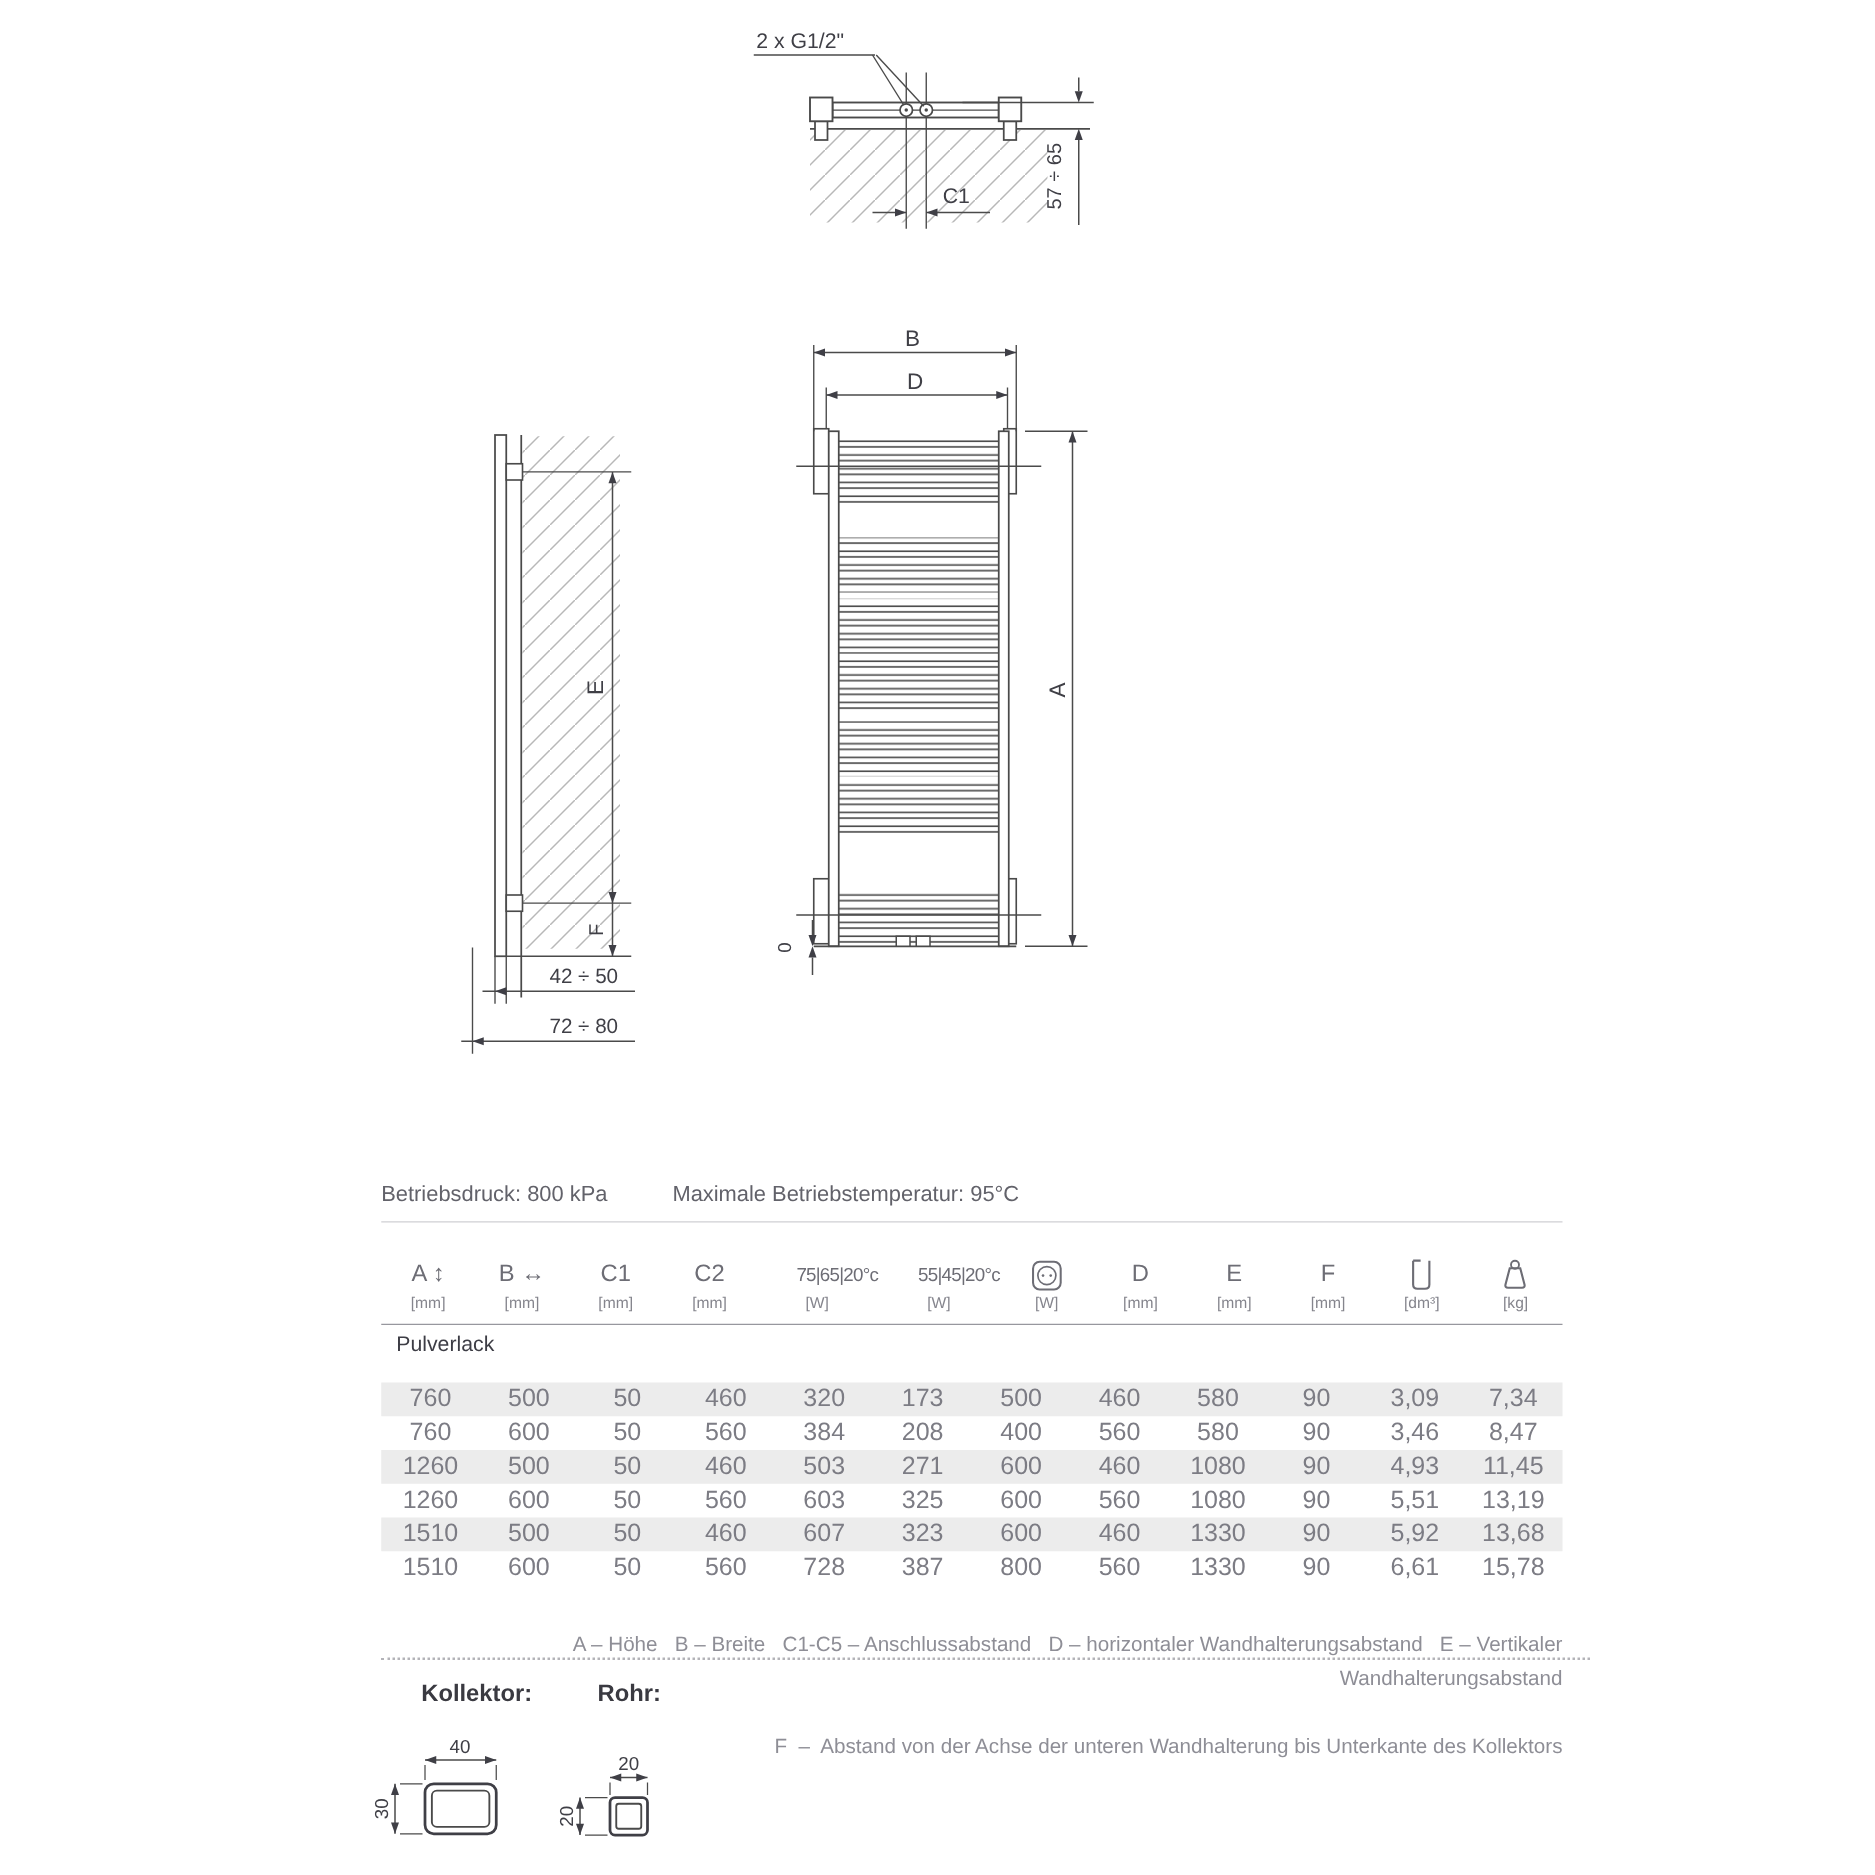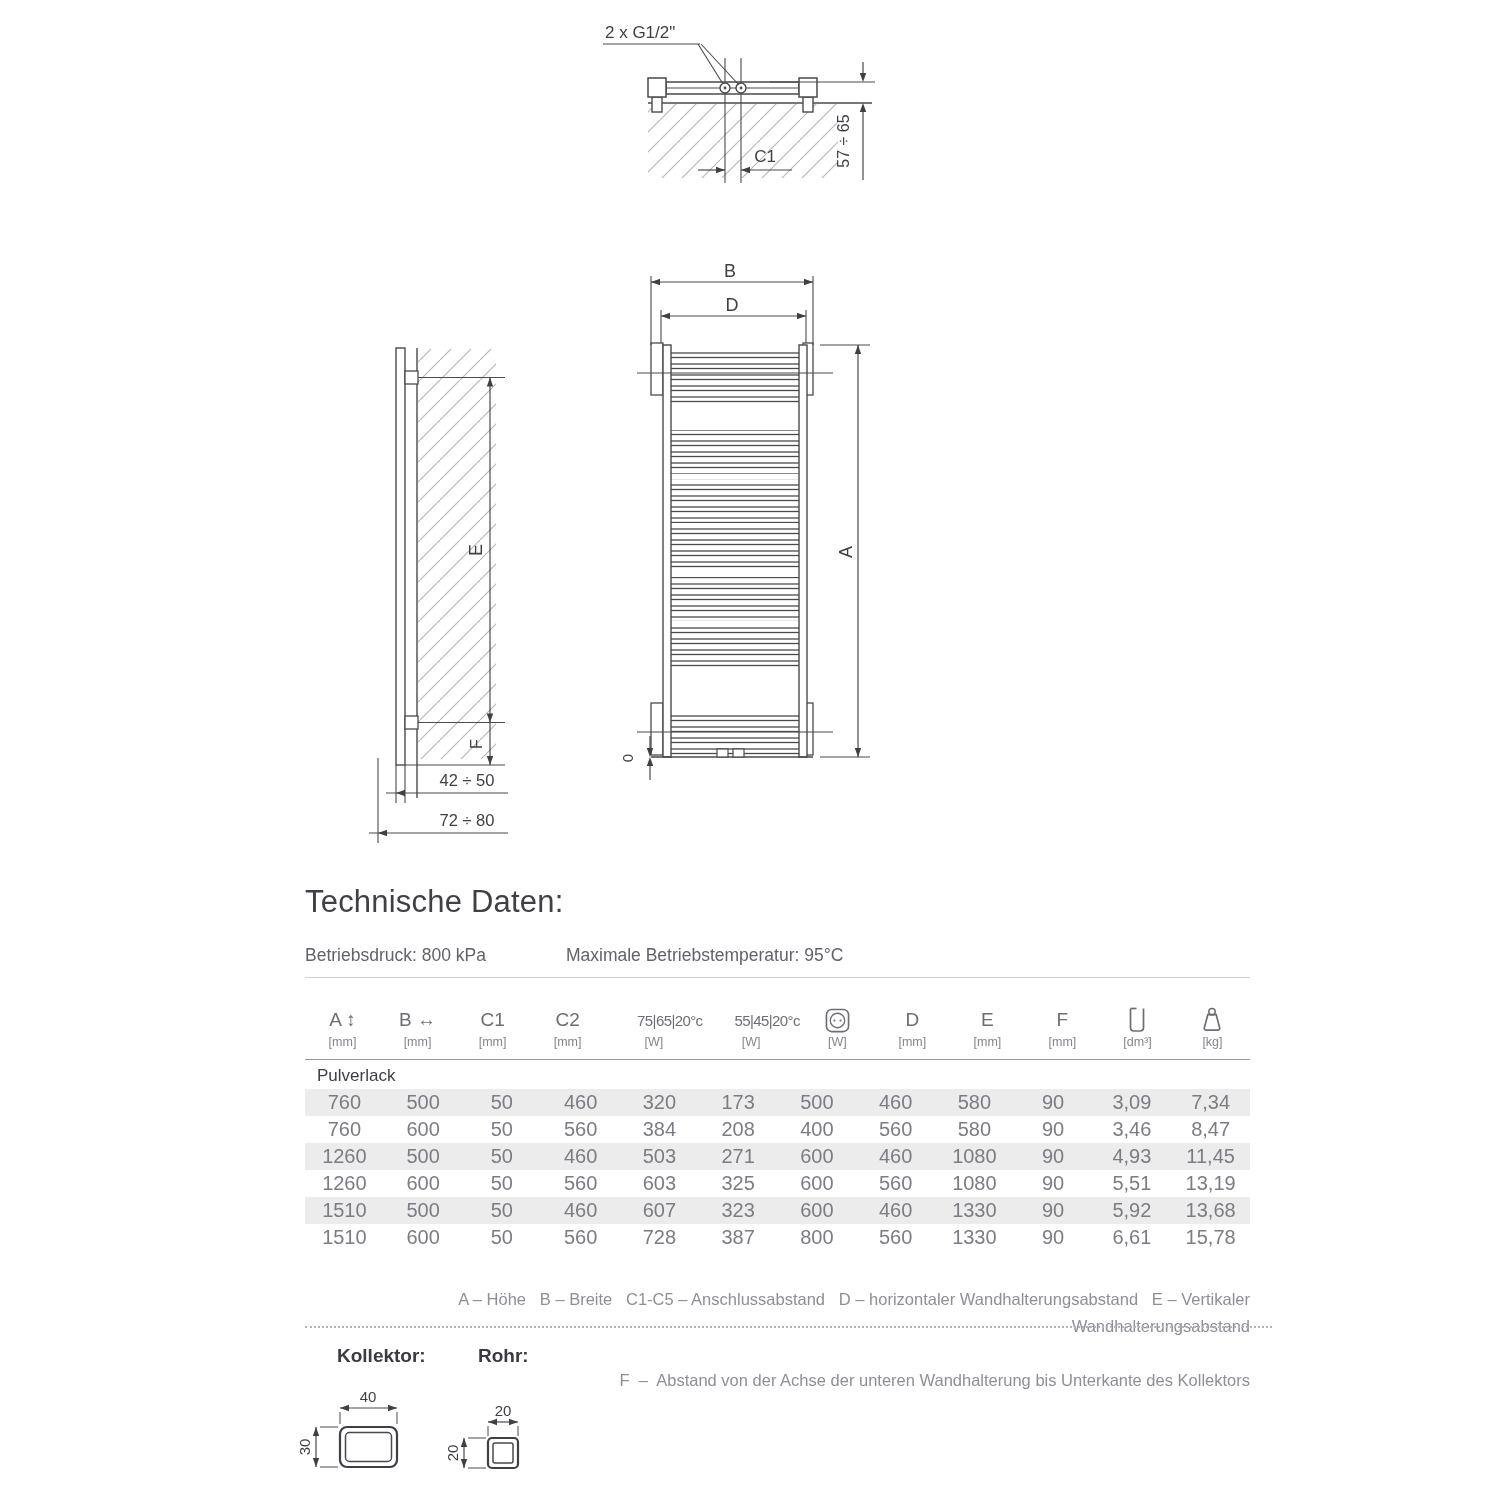--- a/index.html
+++ b/index.html
@@ -5,31 +5,31 @@
   html,body{margin:0;padding:0;background:#fff;}
   .page{position:relative;width:1500px;height:1500px;background:#fff;overflow:hidden;
         font-family:"Liberation Sans",sans-serif;color:#3f3f46;}
   svg{display:block;}
   svg text{font-family:"Liberation Sans",sans-serif;fill:#3f3f46;}
   .drawing-svg{position:absolute;left:0;top:0;}
   .profiles-svg{position:absolute;left:280px;top:1380px;}
   .page-title{position:absolute;left:305px;top:884px;font-size:31px;font-weight:400;
               color:#3f3f46;margin:0;letter-spacing:.2px;}
   .specs-line{position:absolute;left:305px;top:945px;font-size:17.5px;color:#62626a;
-              display:flex;gap:80px;}
+              display:flex;gap:52px;}
   .rule-top{position:absolute;left:305px;top:977px;width:945px;height:0;
             border-top:1px solid #d0d0d4;}
   .spec-table{position:absolute;left:305px;top:995px;width:945px;}
   .thead{display:grid;grid-template-columns:repeat(12,1fr);padding:12px 0 10px;}
   .th{text-align:center;color:#6d6d75;}
   .th-sym{font-size:19px;height:26px;display:flex;align-items:center;justify-content:center;}
   .th:nth-child(5) .th-sym,.th:nth-child(6) .th-sym{font-size:15px;letter-spacing:-.6px;margin-left:32px;}
   .th-unit{font-size:12.5px;color:#85858d;margin-top:2px;}
   .rule-header{border-top:1px solid #97979e;}
-  .group-row{font-size:17px;color:#3d3d45;padding:6px 0 3px 12px;}
+  .group-row{font-size:17px;color:#3d3d45;padding:6px 0 20px 12px;}
   .row{display:grid;grid-template-columns:repeat(12,1fr);height:27px;align-items:center;
        text-align:center;font-size:20px;color:#7c7c84;}
   .row.shaded{background:#ececec;}
   .legend{margin-top:8px;padding-left:28px;font-size:16.5px;color:#8e8e96;
           line-height:27px;white-space:pre-wrap;text-align:right;}
   .dotted-sep{position:absolute;left:305px;top:1326px;width:967px;height:0;
               border-top:2px dotted #b3b3b8;}
   .profile-label{position:absolute;top:1345px;font-size:19px;font-weight:bold;color:#3a3a41;}
   .k-label{left:337px;} .r-label{left:478px;}
   .icon{stroke:#6d6d75;fill:none;stroke-width:1.7;}
@@ -167,21 +167,20 @@
       <line x1="650" y1="766" x2="650" y2="780" stroke-width="1.2"></line>
       <polygon points="650,757 646.8,748 653.2,748" fill="#3f3f46" stroke="none"></polygon>
       <polygon points="650,757 646.8,766 653.2,766" fill="#3f3f46" stroke="none"></polygon>
       <text x="730" y="277" font-size="18" text-anchor="middle" stroke="none" fill="#3f3f46">B</text>
       <text x="732" y="311" font-size="18" text-anchor="middle" stroke="none" fill="#3f3f46">D</text>
       <text x="846" y="558" font-size="18" text-anchor="middle" stroke="none" fill="#3f3f46" transform="rotate(-90 846 552)">A</text>
       <text x="628" y="763" font-size="15" text-anchor="middle" stroke="none" fill="#3f3f46" transform="rotate(-90 628 758)">0</text>
     </g>
   </svg>
 
-  <h1 class="page-title">Technische Daten:</h1>
 
   <div class="specs-line">
     <span>Betriebsdruck: 800 kPa</span>
     <span>Maximale Betriebstemperatur: 95°C</span>
   </div>
   <div class="rule-top"></div>
 
   <div class="spec-table">
     <div class="thead">
       <div class="th">

